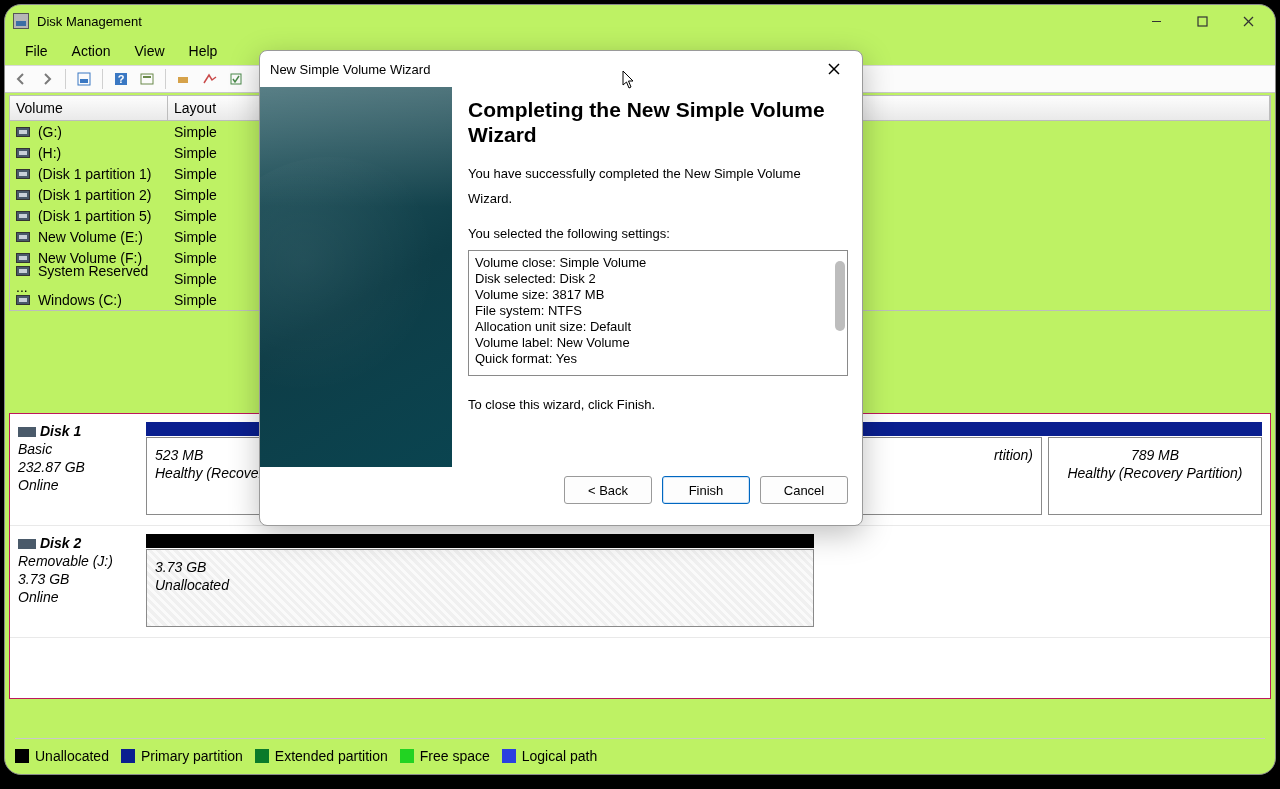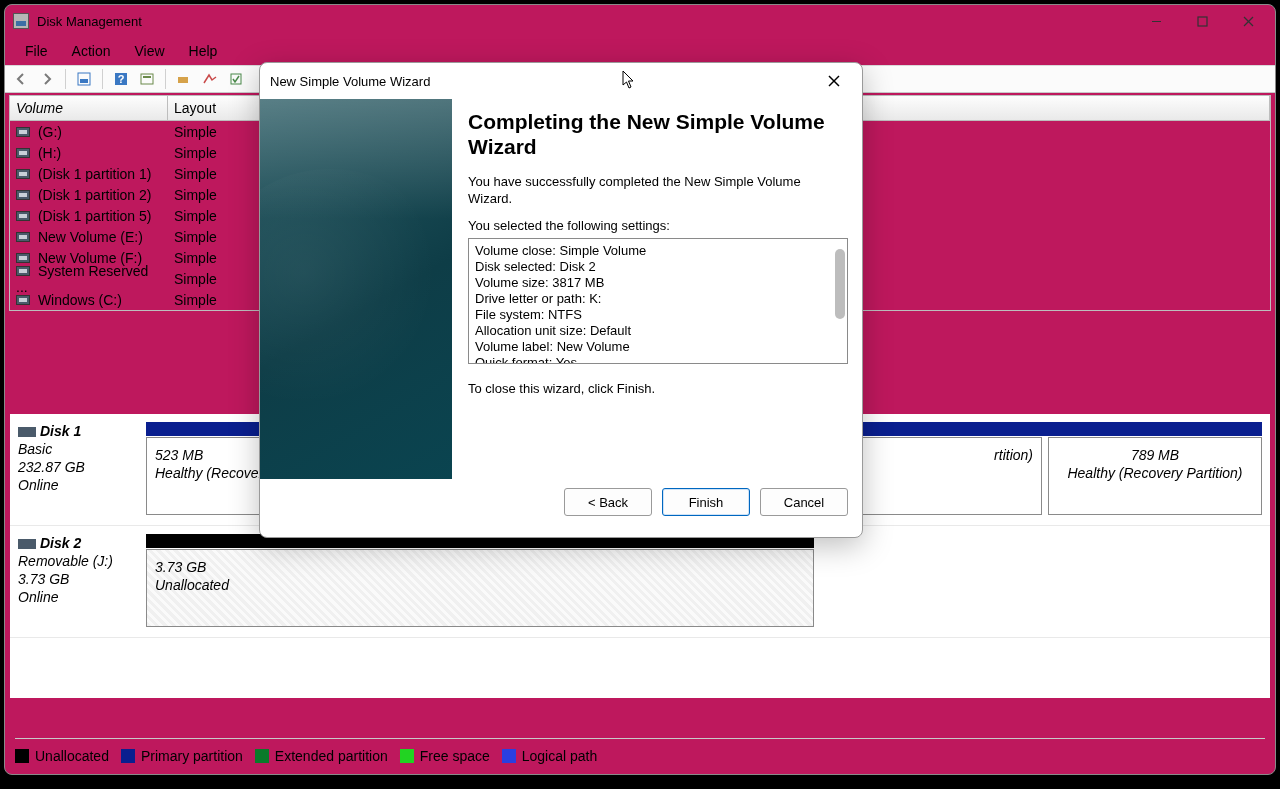--- a/index.html
+++ b/index.html
@@ -1,20 +1,20 @@
 <!DOCTYPE html>
 <html><head>
 <meta charset="utf-8">
 <style>
   * { box-sizing: border-box; font-family: "Segoe UI", Arial, sans-serif; }
   body { margin: 0; background: #000; width: 1280px; height: 789px; overflow: hidden; position: relative; }
 
   .window {
     position: absolute; top: 4px; left: 4px; right: 4px; bottom: 14px;
-    background: #be185d; border: 1px solid #8a8a8a; border-radius: 8px;
+    background: #bef264; border: 1px solid #8a8a8a; border-radius: 17px;
     display: flex; flex-direction: column; overflow: hidden;
   }
 
   
   .titlebar {
     height: 32px; display: flex; align-items: center; padding: 0 4px 0 8px;
     font-size: 13px; color: #000;
   }
   .titlebar .app-icon { width: 16px; height: 16px; margin-right: 8px; background:#b6b6b6; border:1px solid #555; display:inline-block; position:relative; }
   .titlebar .app-icon::after{content:"";position:absolute;left:2px;top:7px;width:10px;height:5px;background:#3b6ea5;}
@@ -29,21 +29,21 @@
   
   .toolbar { height: 28px; border-top:1px solid #d9d9d9; border-bottom:1px solid #c9c9c9; display:flex; align-items:center; padding:0 4px; gap:2px; background:#fbfbfb; }
   .tb-btn { width:24px; height:22px; display:flex; align-items:center; justify-content:center; color:#333; }
   .tb-sep { width:1px; height:20px; background:#d0d0d0; margin:0 4px; }
   .tb-btn svg{width:16px;height:16px;}
 
   
   .vol-table { border:1px solid #bdbdbd; margin:2px 4px 0 4px; }
   .vt-header { display:flex; background:linear-gradient(#fdfdfd,#e9e9e9); font-size:14px; border-bottom:1px solid #bdbdbd;}
   .vt-header .col { padding:4px 6px; border-right:1px solid #bdbdbd; }
-  .col-vol { width:158px;font-style:italic; } .col-lay{ width:94px;} .col-rest{flex:1;}
+  .col-vol { width:158px; } .col-lay{ width:94px;} .col-rest{flex:1;}
   .vt-body { font-size:14px; }
   .vt-row { display:flex; height:21px; align-items:center; }
   .vt-row .cell { padding:0 6px; }
   .vt-row .vicon{ width:14px;height:10px;background:#4a5a6a;margin-right:4px;display:inline-block;border:1px solid #333;position:relative;}
   .vt-row .vicon::after{content:"";position:absolute;left:2px;top:2px;width:8px;height:4px;background:#c8d0d8;}
 
   .spacer { flex:0 0 86px; }
 
   
   .disks-area { border:1px solid #be185d; margin:16px 4px; padding:0; background:#fff;font-style:italic; }
@@ -60,34 +60,34 @@
   .part + .part{margin-left:6px;text-align:center;}
   .part.flex{flex:1;}
   .hatch{ background:repeating-linear-gradient(45deg,#f0f0f0,#f0f0f0 3px,#fafafa 3px,#fafafa 6px); }
 
   
   .legend { position:absolute; left:10px; right:10px; bottom:8px; height:28px; display:flex; align-items:center; gap:12px; font-size:14px; border-top:1px solid #c9c9c9; padding-top:6px;}
   .lg-sw{width:14px;height:14px;display:inline-block;margin-right:6px;vertical-align:-2px;}
 
   
   .wizard {
-    position:absolute; left:259px; top:62px; width:604px; height:476px; background:#fff;
+    position:absolute; left:259px; top:50px; width:604px; height:476px; background:#fff;
     border:1px solid #9a9a9a; border-radius:8px; box-shadow:0 8px 30px rgba(0,0,0,.25);
     display:flex; flex-direction:column; overflow:hidden; z-index:10;
   }
   .wz-title{height:36px; display:flex; align-items:center; padding:0 8px 0 10px; font-size:13px;}
   .wz-close{margin-left:auto; width:40px; height:36px; display:flex; align-items:center; justify-content:center;}
   .wz-close svg{width:12px;height:12px;stroke:#000;stroke-width:1.5;fill:none;}
   .wz-body{display:flex; flex:1;}
   .wz-side{width:192px; background:linear-gradient(150deg,#2a5b64,#0e3d47 55%,#0a4450); position:relative;}
   .wz-side::before{content:"";position:absolute;left:0;top:0;width:100%;height:120px;background:linear-gradient(180deg,rgba(255,255,255,.22),rgba(255,255,255,0));}
   .wz-side::after{content:"";position:absolute;left:-60px;top:70px;width:260px;height:260px;border-radius:50%;background:radial-gradient(circle at 40% 40%, rgba(255,255,255,.06), rgba(255,255,255,0) 60%);}
   .wz-main{flex:1; padding:8px 14px 0 16px; font-size:13px;}
   .wz-h{font-size:21px; font-weight:700; margin:2px 0 14px 0; line-height:25px;}
-  .wz-p{margin:0 0 10px 0; line-height:17px;}
+  .wz-p{margin:0 0 10px 0; line-height:25px;}
   .wz-settings{border:1px solid #8a8a8a; height:126px; overflow:hidden; padding:4px 6px; font-size:13px; line-height:16px; position:relative;}
   .wz-scroll{position:absolute; right:2px; top:10px; width:10px; height:70px; background:#bdbdbd; border-radius:5px;}
   .wz-foot{height:58px; border-top:0; display:flex; align-items:center; justify-content:flex-end; gap:10px; padding:0 14px 12px 0;}
   .wbtn{min-width:88px; height:28px; border:1px solid #9a9a9a; background:#fdfdfd; font-size:13px; border-radius:3px; display:flex; align-items:center; justify-content:center;}
   .wbtn.primary{border-color:#0067c0; box-shadow:inset 0 0 0 1px #cfe3f7;}
 
   .cursor{position:absolute; left:622px; top:70px; z-index:20;}
   .cursor svg{width:15px;height:20px;}
 </style>
 </head>
@@ -294,21 +294,20 @@
   <div class="wz-body">
     <div class="wz-side"></div>
     <div class="wz-main">
       <div class="wz-h">Completing the New Simple Volume Wizard</div>
       <p class="wz-p">You have successfully completed the New Simple Volume Wizard.</p>
       <p class="wz-p" style="margin-bottom:4px">You selected the following settings:</p>
       <div class="wz-settings">
         <div>Volume close: Simple Volume</div>
         <div>Disk selected: Disk 2</div>
         <div>Volume size: 3817 MB</div>
-        <div>Drive letter or path: K:</div>
         <div>File system: NTFS</div>
         <div>Allocation unit size: Default</div>
         <div>Volume label: New Volume</div>
         <div>Quick format: Yes</div>
         <div class="wz-scroll"></div>
       </div>
       <p class="wz-p" style="margin-top:16px">To close this wizard, click Finish.</p>
     </div>
   </div>
   <div class="wz-foot">

